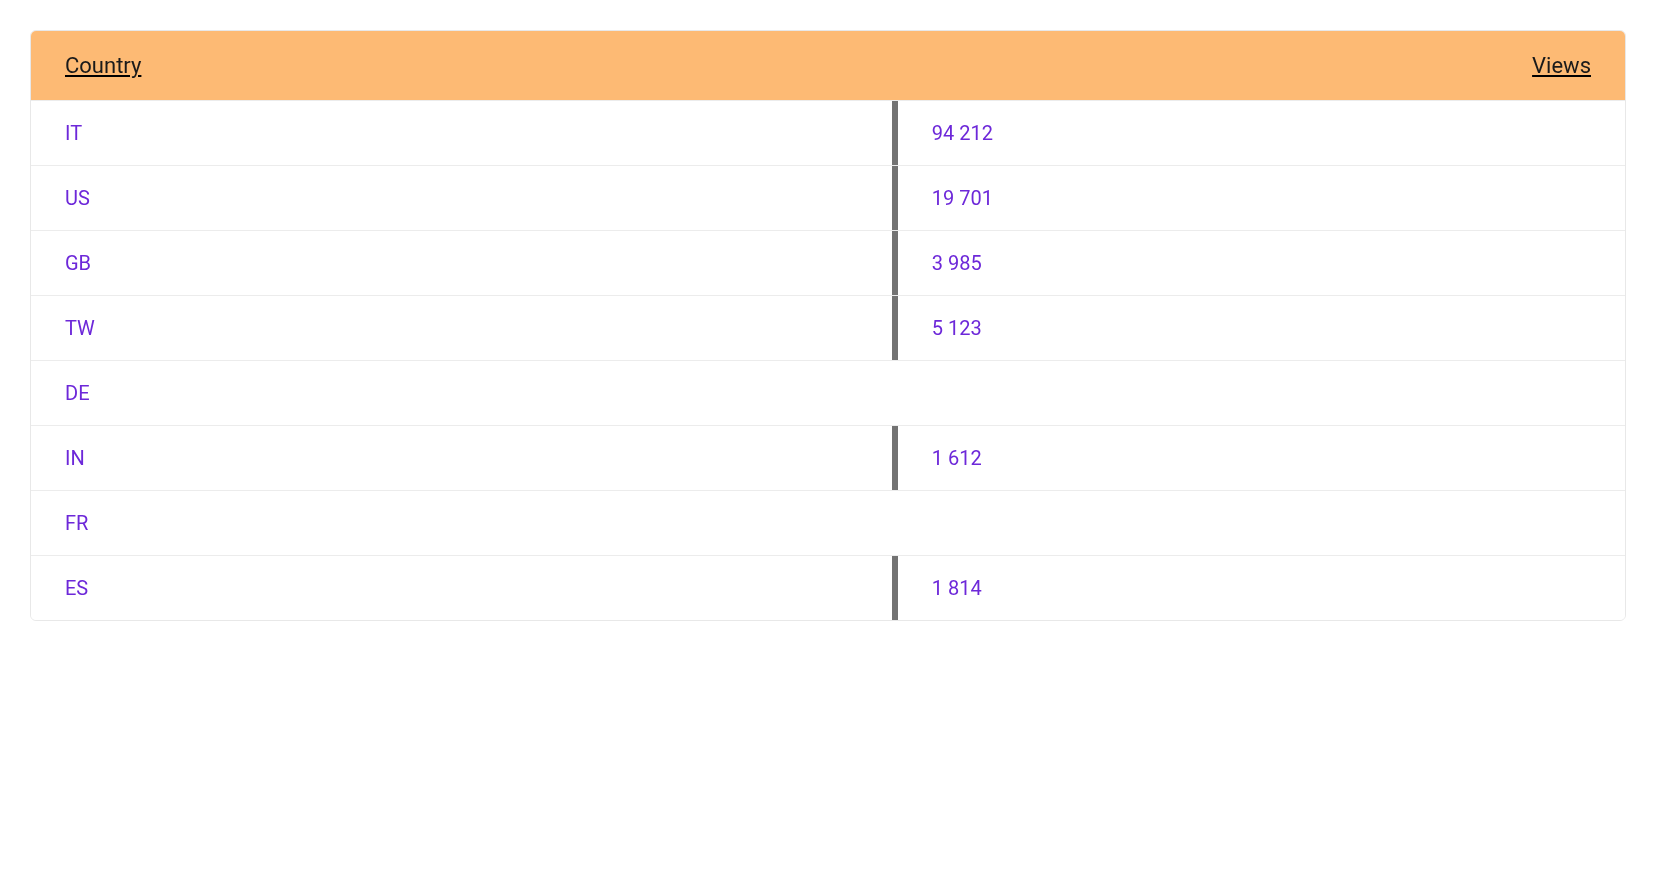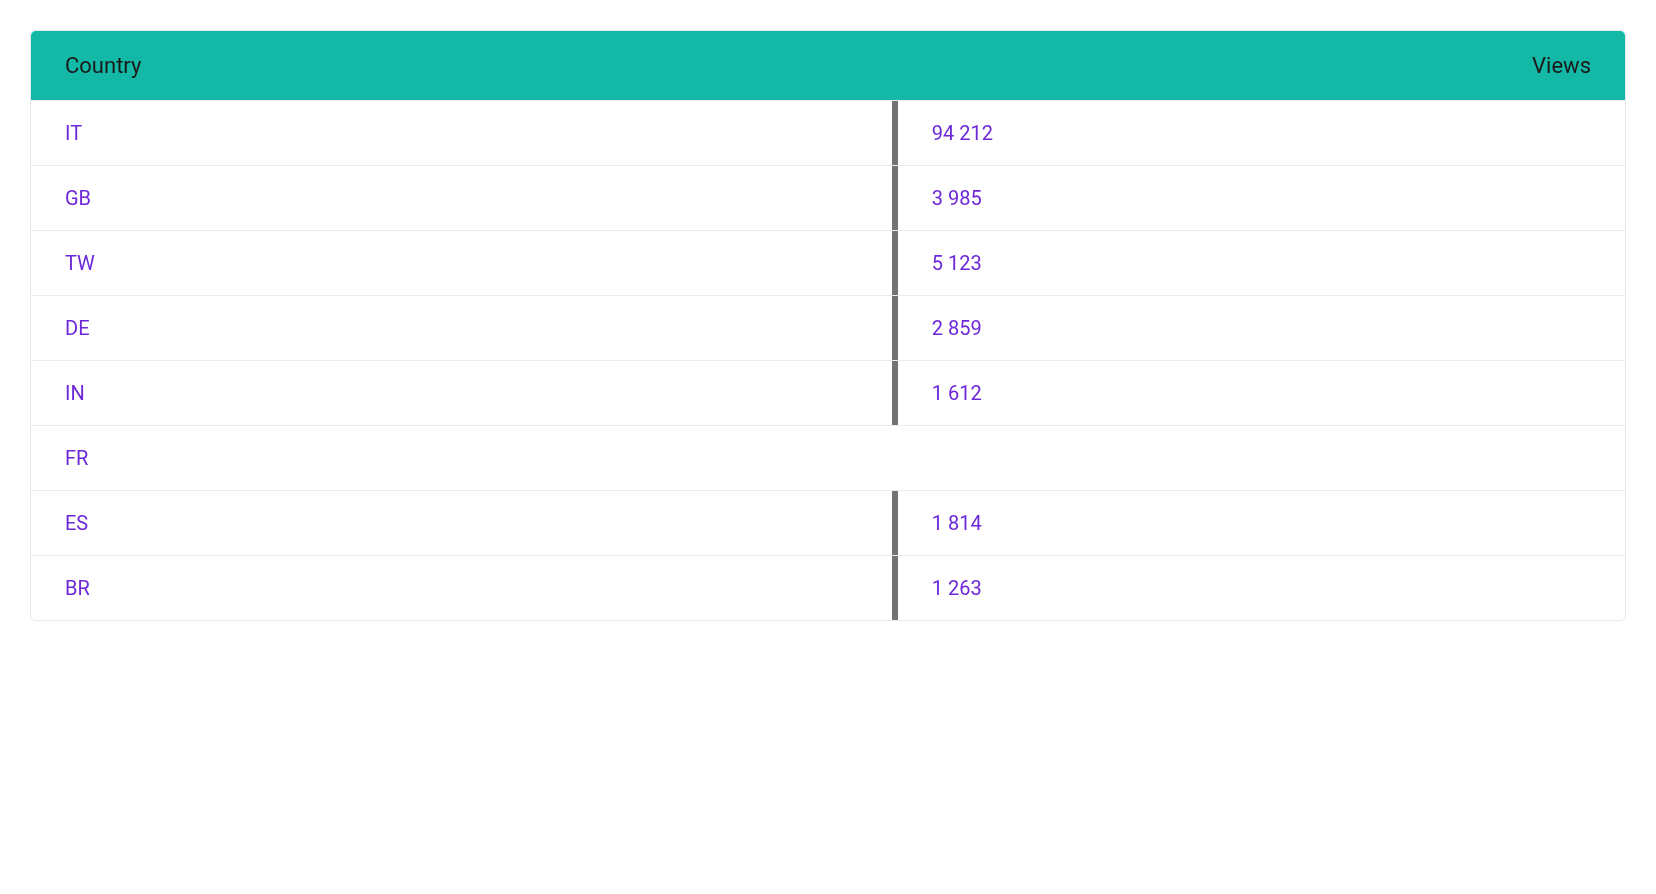--- a/index.html
+++ b/index.html
@@ -14,21 +14,22 @@
     }
     .table {
       width: 100%;
       border-collapse: collapse;
       border: 1px solid #e8e8e8;
       border-radius: 6px;
       overflow: hidden;
     }
     .table-header {
       display: flex;
-      background: #14b8a6;
+      background: #fdba74;
+      text-decoration: underline;
     }
     .table-header .cell {
       padding: 22px 34px;
       font-size: 22px;
       color: #1a1a1a;
       font-weight: 400;
     }
     .table-body .row {
       display: flex;
       border-top: 1px solid #ececec;
@@ -59,40 +60,39 @@
   <div class="table-header">
     <div class="cell col-country">Country</div>
     <div class="cell col-views">Views</div>
   </div>
   <div class="table-body">
     <div class="row">
       <div class="cell col-country">IT</div>
       <div class="cell col-views">94 212</div>
     </div>
     <div class="row">
+      <div class="cell col-country">US</div>
+      <div class="cell col-views">19 701</div>
+    </div>
+    <div class="row">
       <div class="cell col-country">GB</div>
       <div class="cell col-views">3 985</div>
     </div>
     <div class="row">
       <div class="cell col-country">TW</div>
       <div class="cell col-views">5 123</div>
     </div>
     <div class="row">
       <div class="cell col-country">DE</div>
-      <div class="cell col-views">2 859</div>
     </div>
     <div class="row">
       <div class="cell col-country">IN</div>
       <div class="cell col-views">1 612</div>
     </div>
     <div class="row">
       <div class="cell col-country">FR</div>
     </div>
     <div class="row">
       <div class="cell col-country">ES</div>
       <div class="cell col-views">1 814</div>
     </div>
-    <div class="row">
-      <div class="cell col-country">BR</div>
-      <div class="cell col-views">1 263</div>
-    </div>
   </div>
 </div>
 
 </body></html>

